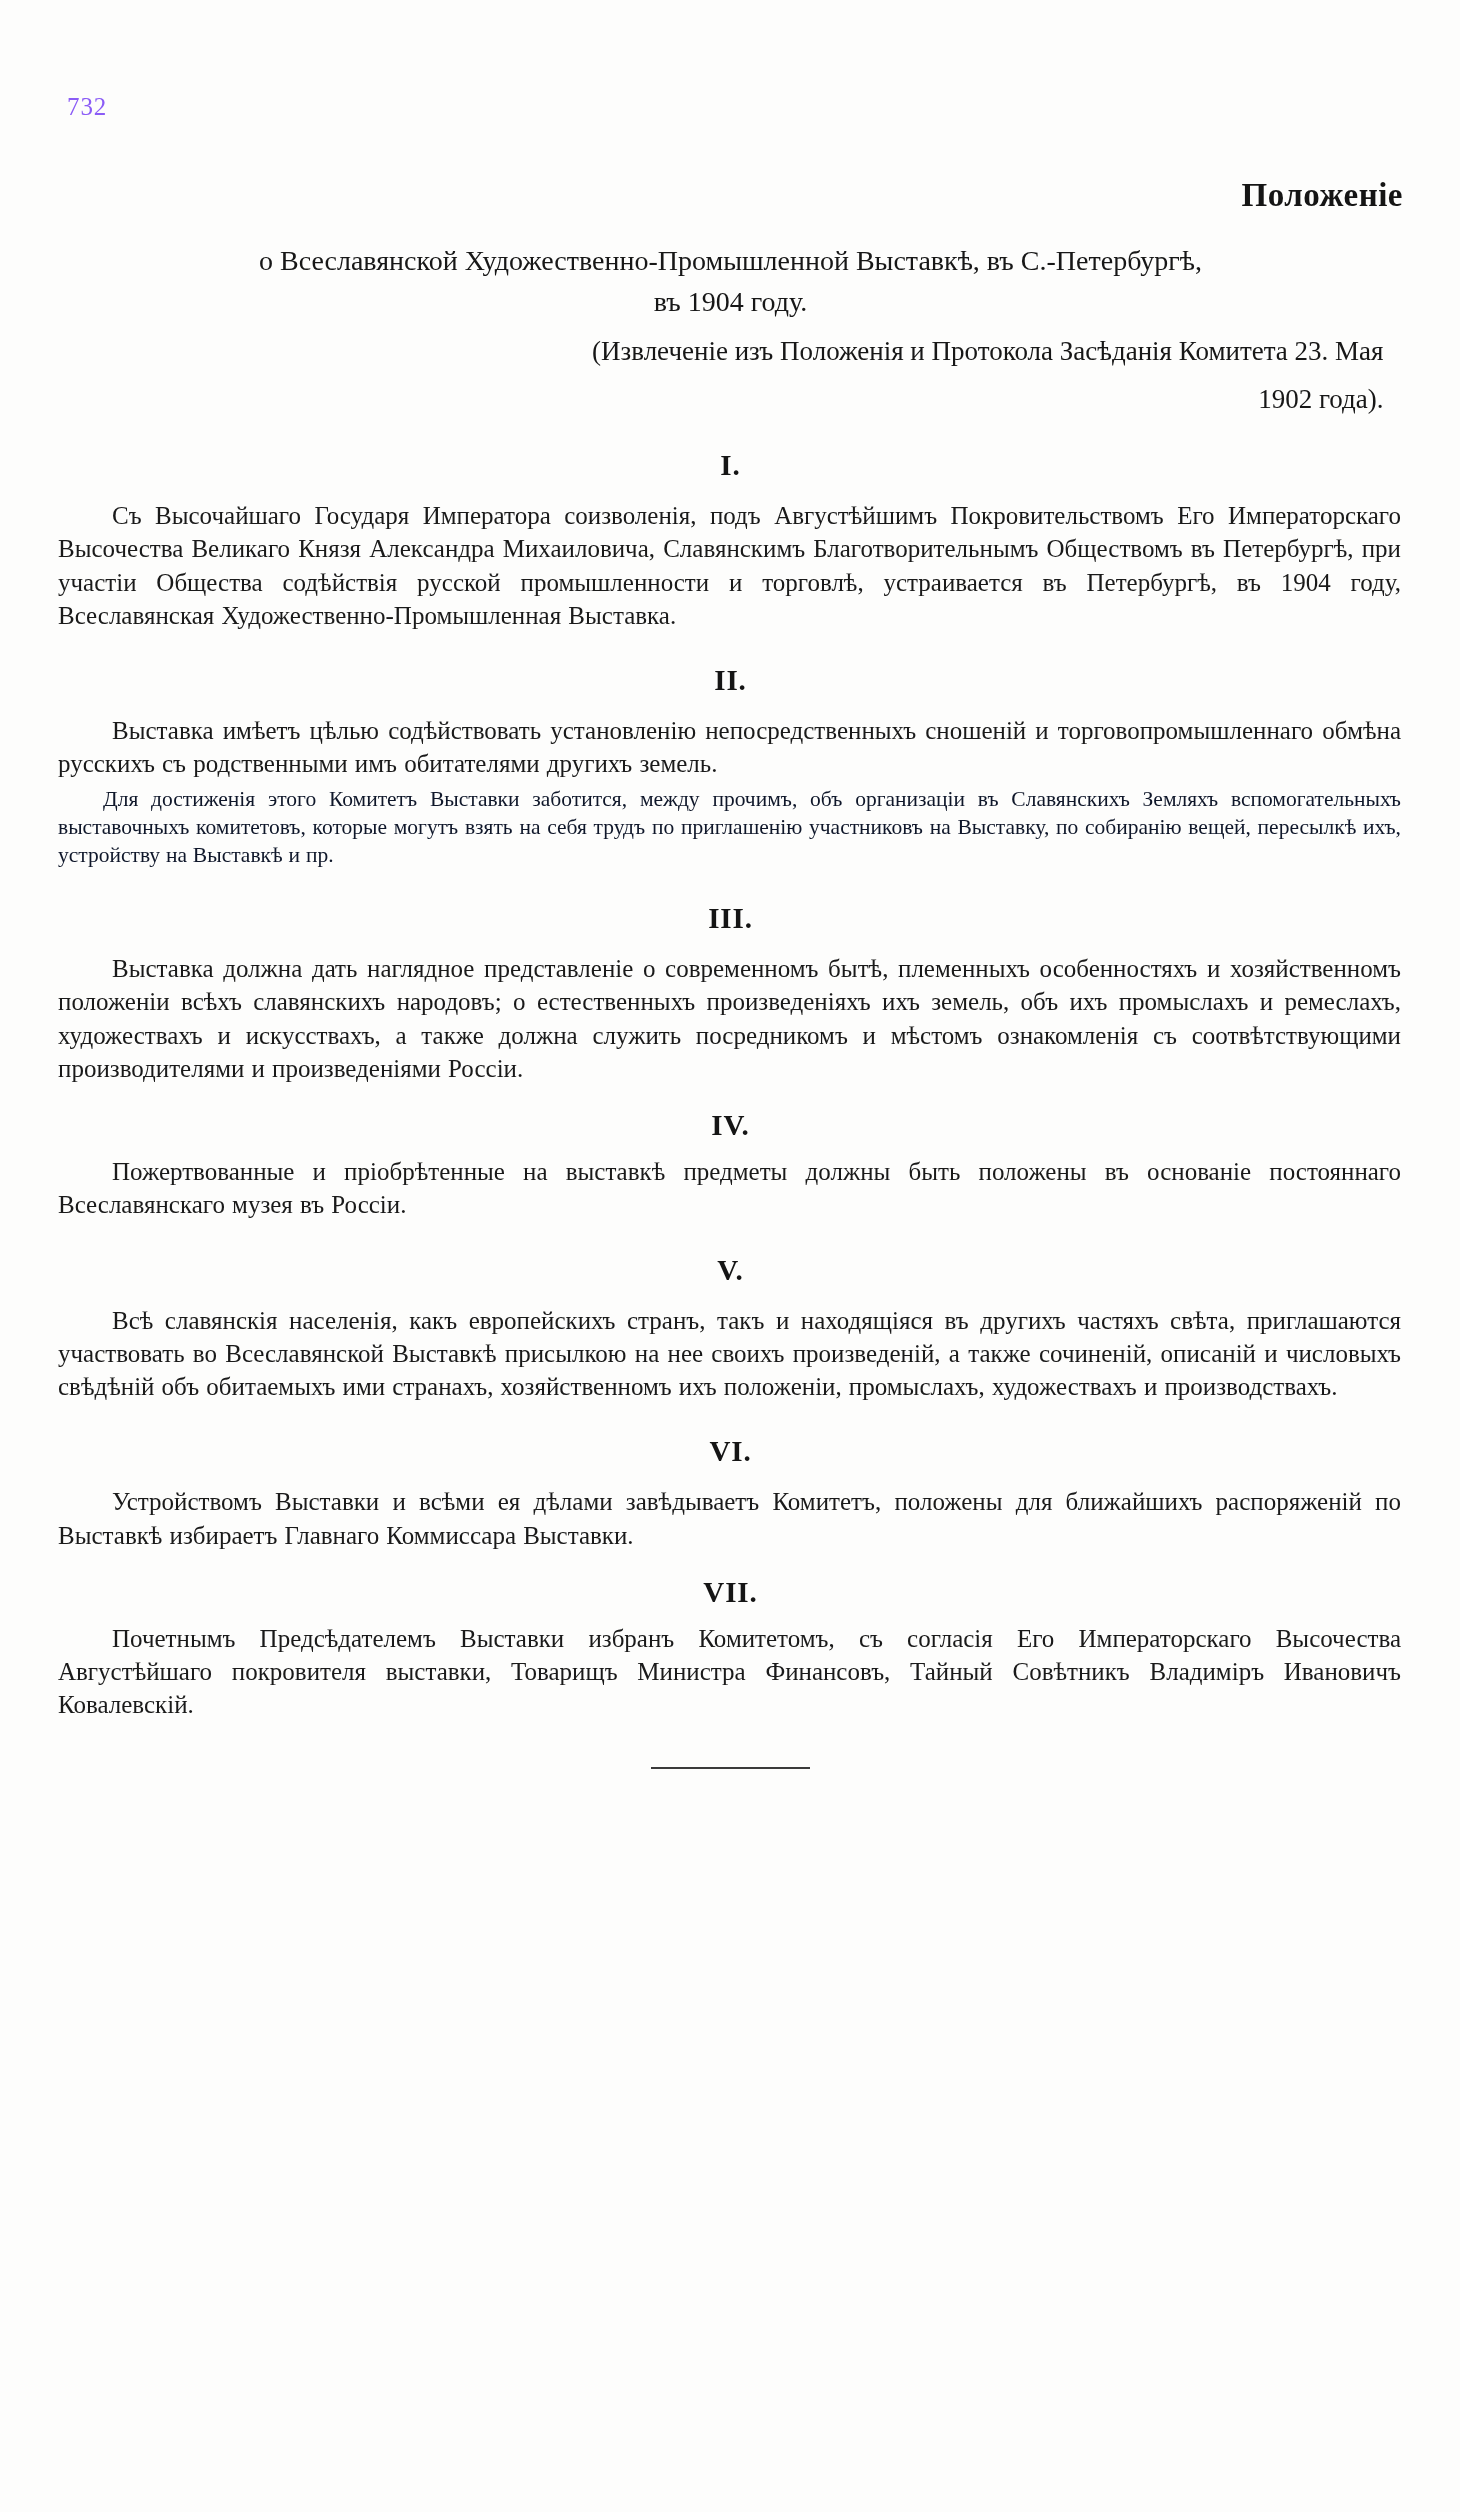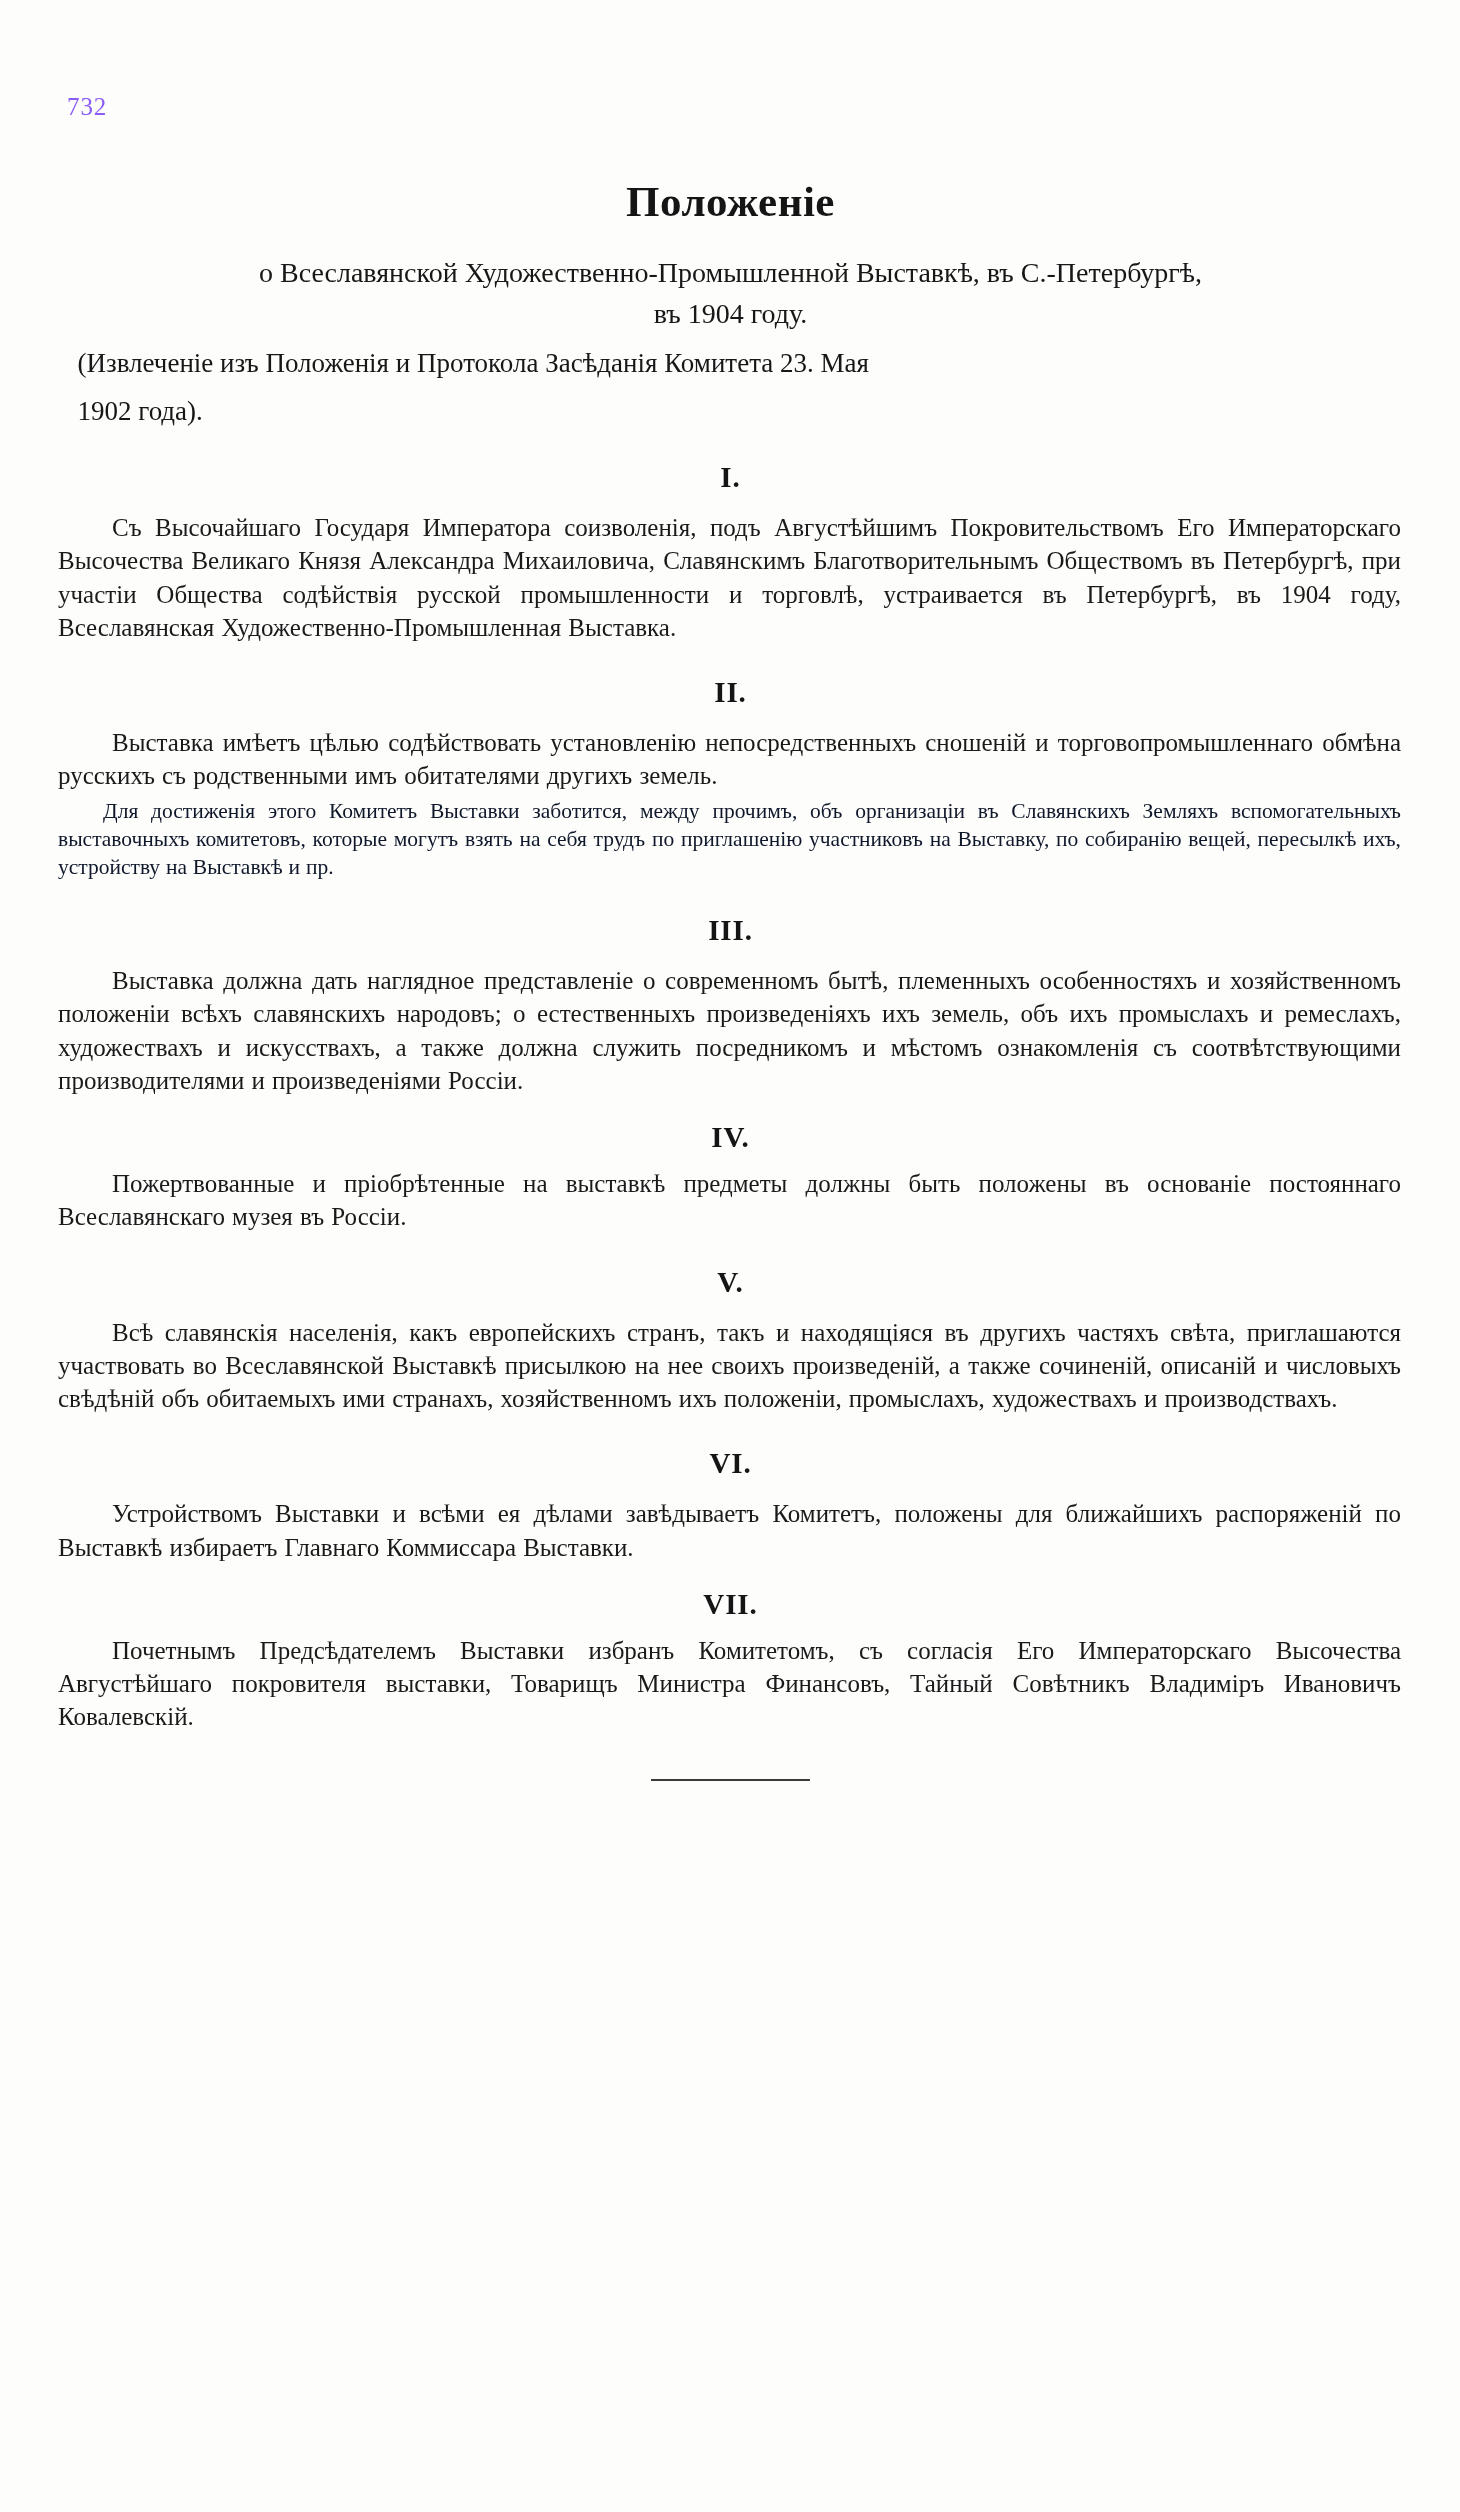--- a/index.html
+++ b/index.html
@@ -31,40 +31,40 @@
     color: #8b5cf6;
     font-family: "Liberation Serif", serif;
   }
   .content {
     position: absolute;
     left: 58px;
     top: 177px;
     width: 1345px;
   }
   .title {
-    text-align: center;
-    font-size: 43px;
+    text-align: right;
+    font-size: 33px;
     font-weight: bold;
     letter-spacing: 0.5px;
     margin-bottom: 28px;
     color: #151515;
   }
   .subtitle {
     text-align: center;
     font-size: 28px;
     line-height: 1.33;
     color: #171717;
     margin: 0 auto 7.5px auto;
     width: 1325px;
   }
   .subtitle.line2 {
     margin-top: -3.7px;
   }
   .subtitle-paren {
-    text-align: left;
+    text-align: right;
     font-size: 27px;
     line-height: 1.35;
     color: #171717;
     margin-top: 13px;
     width: 1306px;
     margin-left: auto;
     margin-right: auto;
   }
   .section-num {
     text-align: center;

